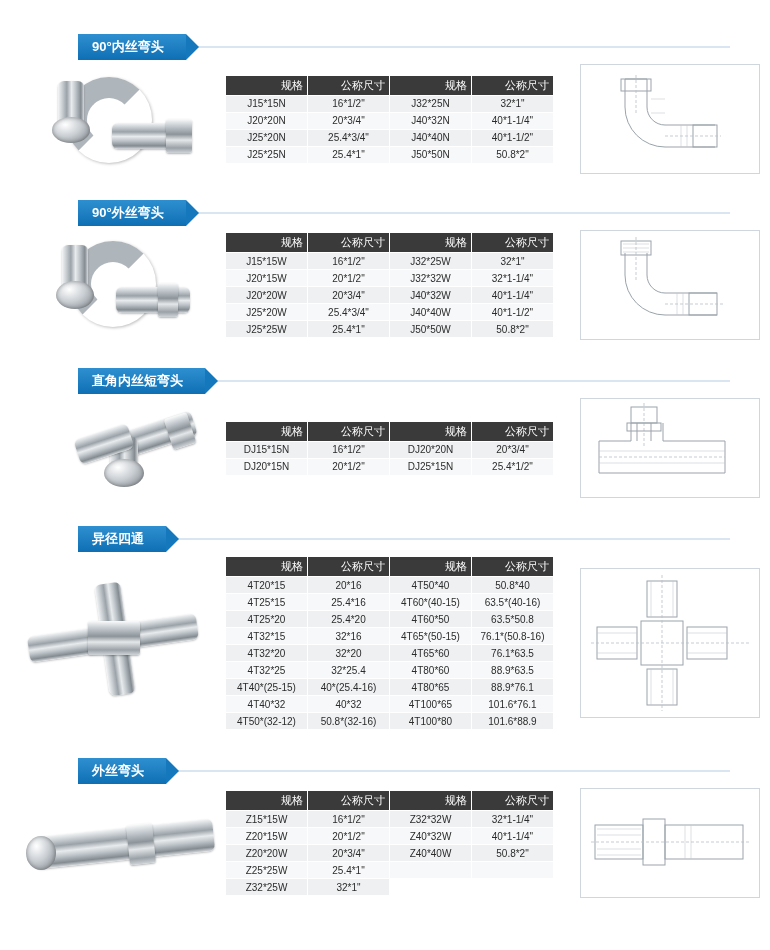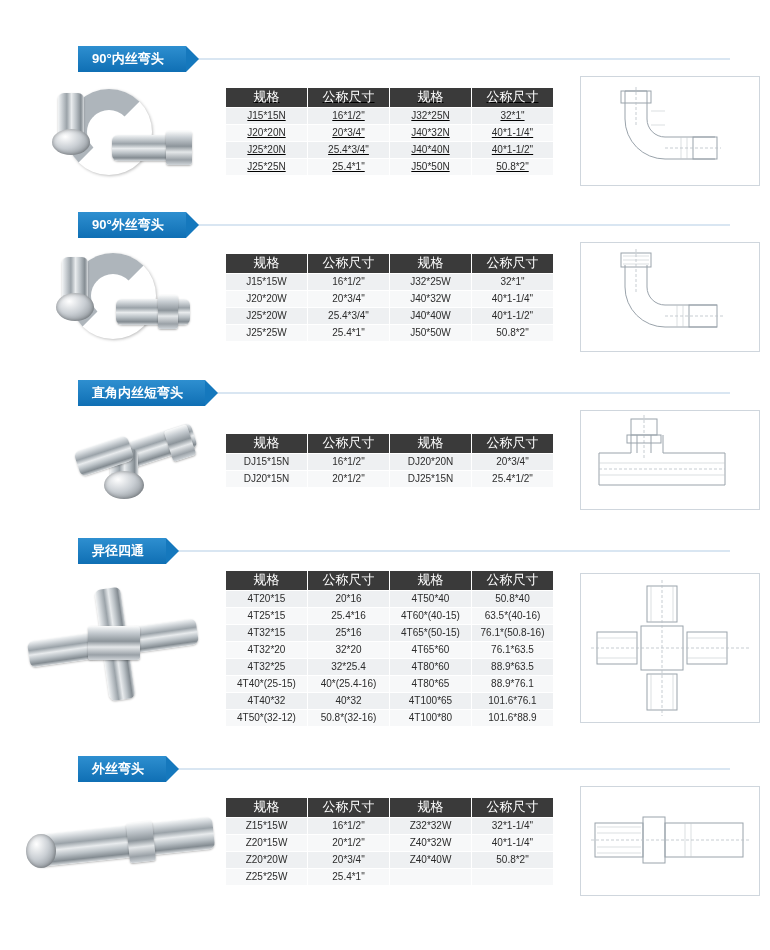--- a/index.html
+++ b/index.html
@@ -85,25 +85,25 @@
   
   table.spec {
     border-collapse: collapse;
     font-size: 10.5px;
     color: #333;
   }
   table.spec th {
     background: #3a3a3a;
     color: #fff;
     font-weight: normal;
-    font-size: 13px;
+    font-size: 11px;
     height: 20px;
     padding: 0 4px;
     border: 1px solid #fff;
-    text-align: center;
+    text-align: right;
     min-width: 82px;
   }
   table.spec td {
     height: 17px;
     padding: 0 4px;
     border: 1px solid #ffffff;
     background: #eef0f2;
     text-align: center;
     white-space: nowrap;
     font-size: 10px;
@@ -160,21 +160,21 @@
     border-radius: 50%;
     background: transparent;
     box-shadow: inset -2px -2px 5px rgba(255,255,255,.7), 1px 1px 3px rgba(0,0,0,.25);
   }
 </style>
 </head>
 <body>
 
 <div class="page">
 
-  <div class="section" style="padding-top:46px;text-decoration:underline;">
+  <div class="section" style="padding-top:34px;">
     <div class="banner-row">
       <div class="banner-line"></div>
       <div class="banner">90°内丝弯头</div>
     </div>
     <div class="sec-body">
       <div class="photo-col">
         <div class="photo" style="height:100px;">
           <div class="elbow" style="left:48px; top:8px; transform:rotate(0deg);"></div>
           <div class="pipe" style="left:94px; top:54px; width:78px; height:26px;"></div>
           <div class="nut" style="left:148px; top:50px; width:26px; height:34px;"></div>
@@ -263,20 +263,26 @@
             </tr>
           </thead>
           <tbody>
             <tr>
                 <td>J15*15W</td>
                 <td>16*1/2"</td>
                 <td>J32*25W</td>
                 <td>32*1"</td>
               </tr>
             <tr>
+                <td>J20*15W</td>
+                <td>20*1/2"</td>
+                <td>J32*32W</td>
+                <td>32*1-1/4"</td>
+              </tr>
+            <tr>
                 <td>J20*20W</td>
                 <td>20*3/4"</td>
                 <td>J40*32W</td>
                 <td>40*1-1/4"</td>
               </tr>
             <tr>
                 <td>J25*20W</td>
                 <td>25.4*3/4"</td>
                 <td>J40*40W</td>
                 <td>40*1-1/2"</td>
@@ -392,22 +398,28 @@
                 <td>4T50*40</td>
                 <td>50.8*40</td>
               </tr>
             <tr>
                 <td>4T25*15</td>
                 <td>25.4*16</td>
                 <td>4T60*(40-15)</td>
                 <td>63.5*(40-16)</td>
               </tr>
             <tr>
+                <td>4T25*20</td>
+                <td>25.4*20</td>
+                <td>4T60*50</td>
+                <td>63.5*50.8</td>
+              </tr>
+            <tr>
                 <td>4T32*15</td>
-                <td>25*16</td>
+                <td>32*16</td>
                 <td>4T65*(50-15)</td>
                 <td>76.1*(50.8-16)</td>
               </tr>
             <tr>
                 <td>4T32*20</td>
                 <td>32*20</td>
                 <td>4T65*60</td>
                 <td>76.1*63.5</td>
               </tr>
             <tr>
@@ -495,20 +507,26 @@
                 <td>20*3/4"</td>
                 <td>Z40*40W</td>
                 <td>50.8*2"</td>
               </tr>
             <tr>
                 <td>Z25*25W</td>
                 <td>25.4*1"</td>
                 <td class="empty"></td>
                 <td class="empty"></td>
               </tr>
+            <tr>
+                <td>Z32*25W</td>
+                <td>32*1"</td>
+                <td class="empty"></td>
+                <td class="empty"></td>
+              </tr>
           </tbody>
         </table>
       </div>
       <div class="draw-col">
         <div class="draw-box" style="height:110px;">
           <svg width="170" height="80" viewBox="0 0 170 80">
             <rect class="ln" x="10" y="22" width="48" height="34"></rect>
             <path class="ln-t" d="M12 26 h44 M12 32 h44 M12 46 h44 M12 52 h44"></path>
             <rect class="ln" x="58" y="16" width="22" height="46"></rect>
             <rect class="ln" x="80" y="22" width="78" height="34"></rect>

